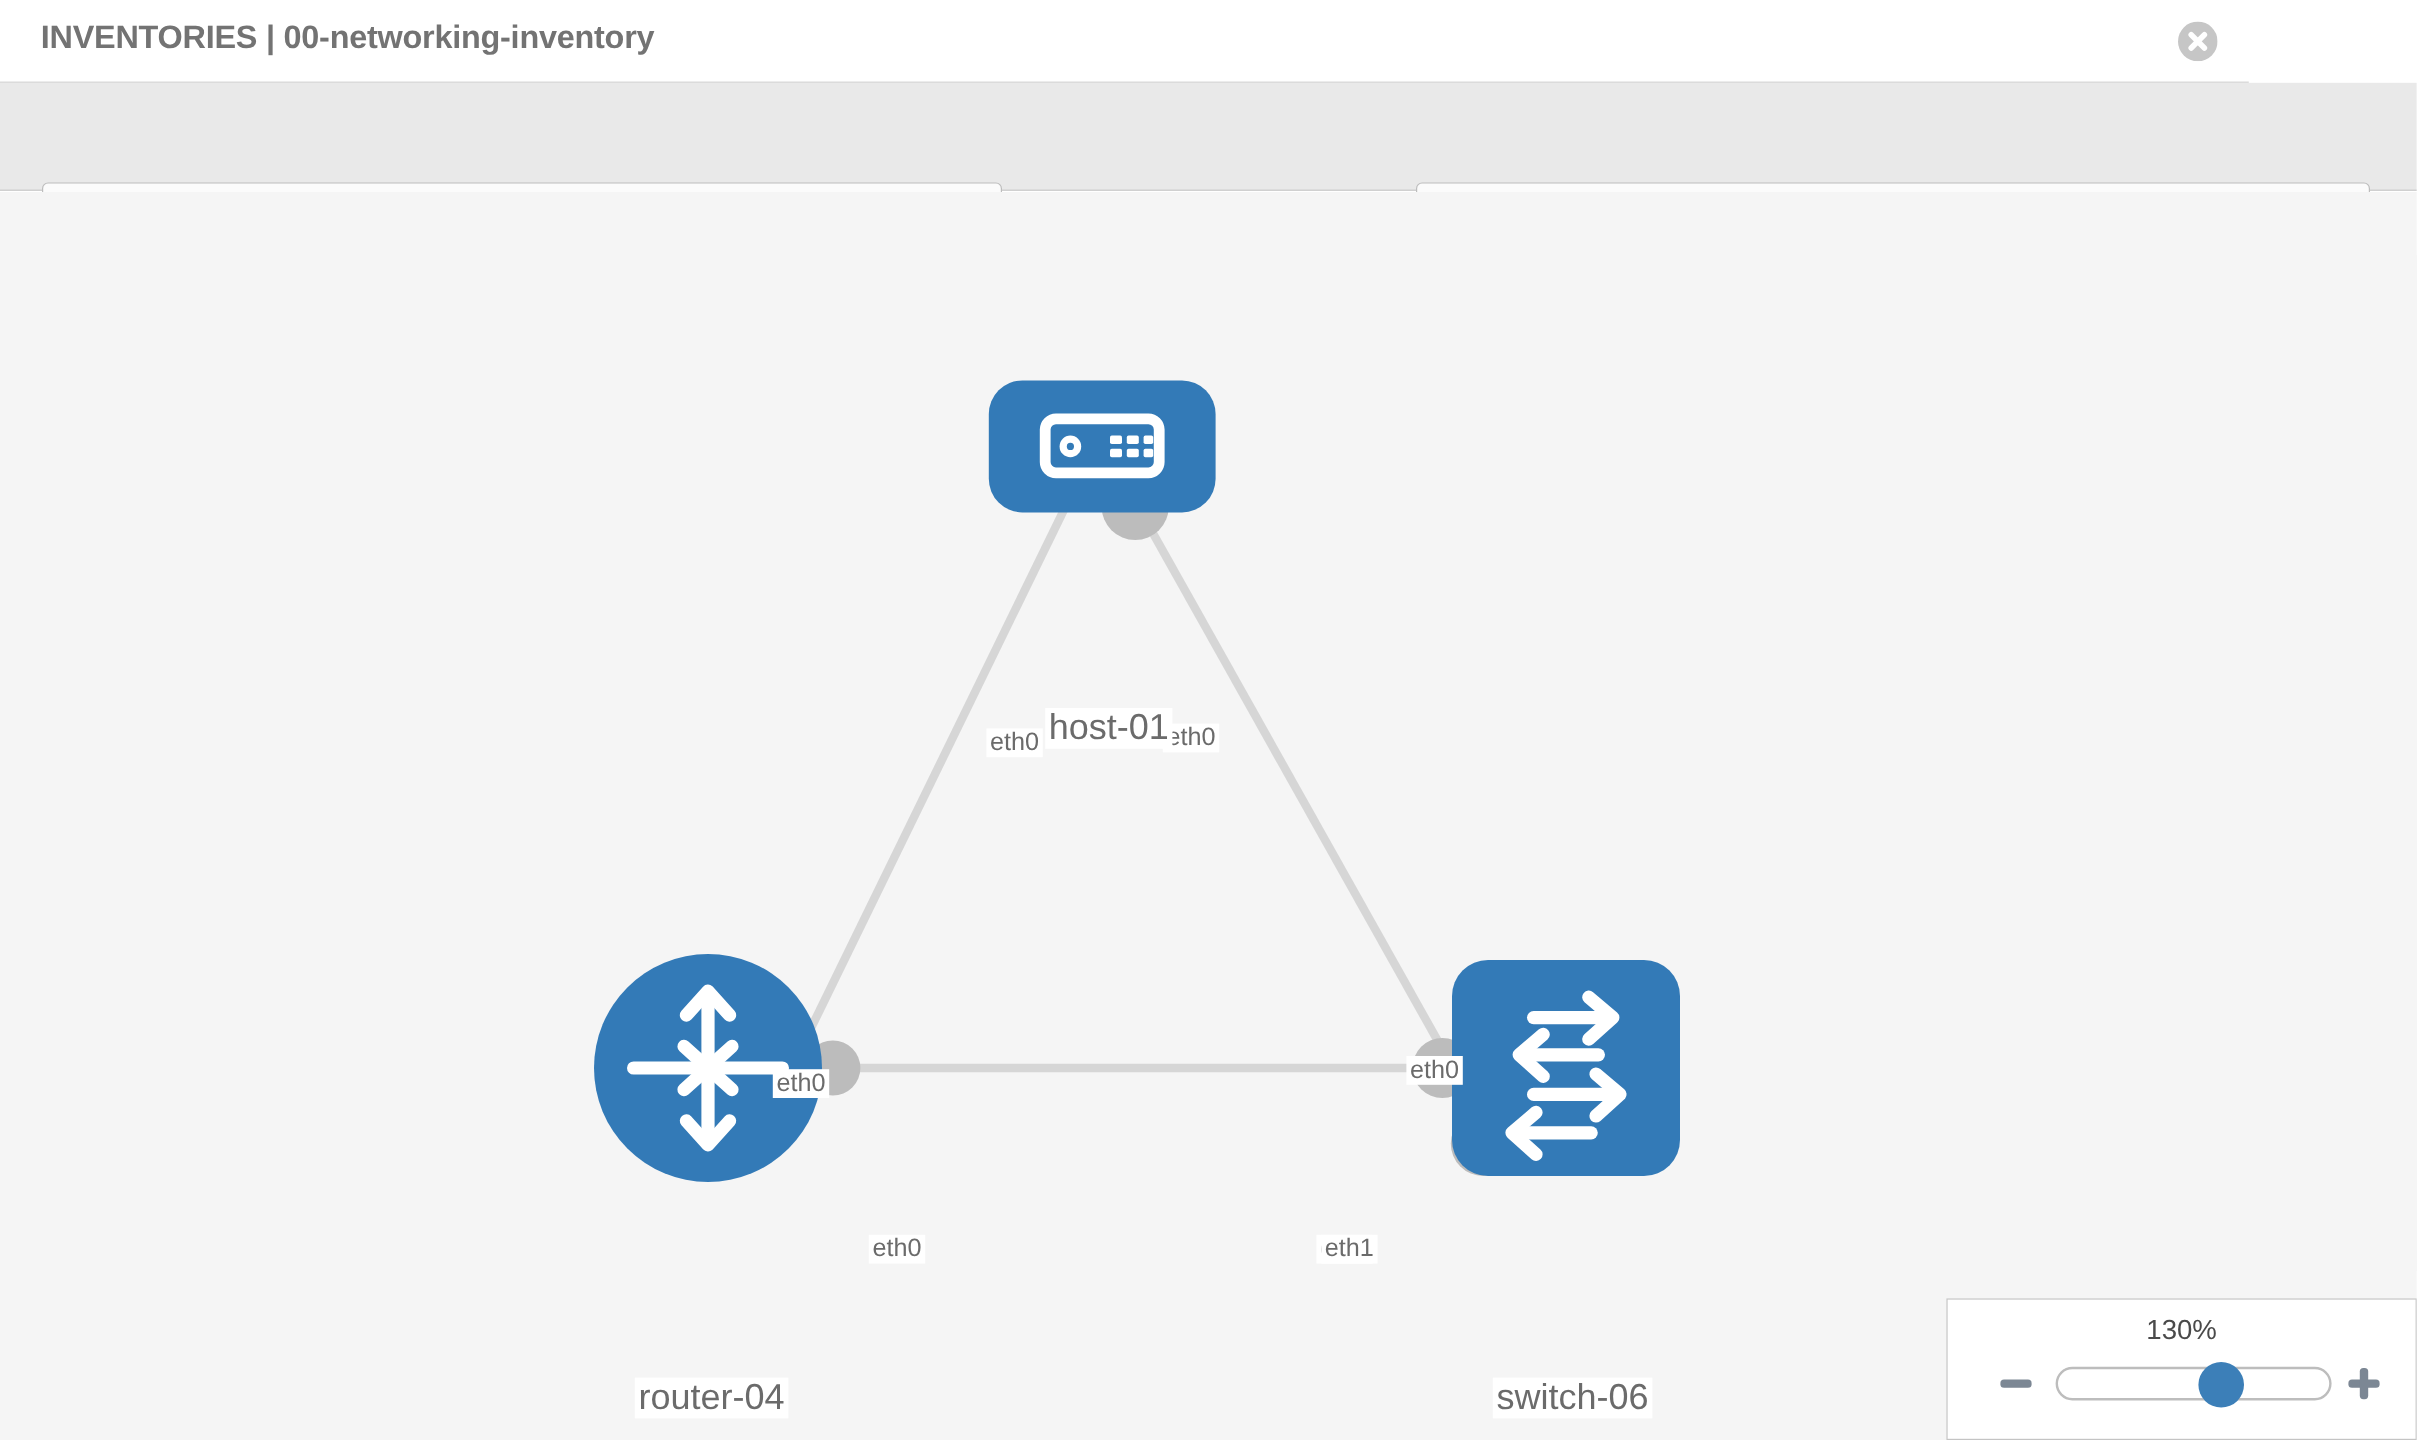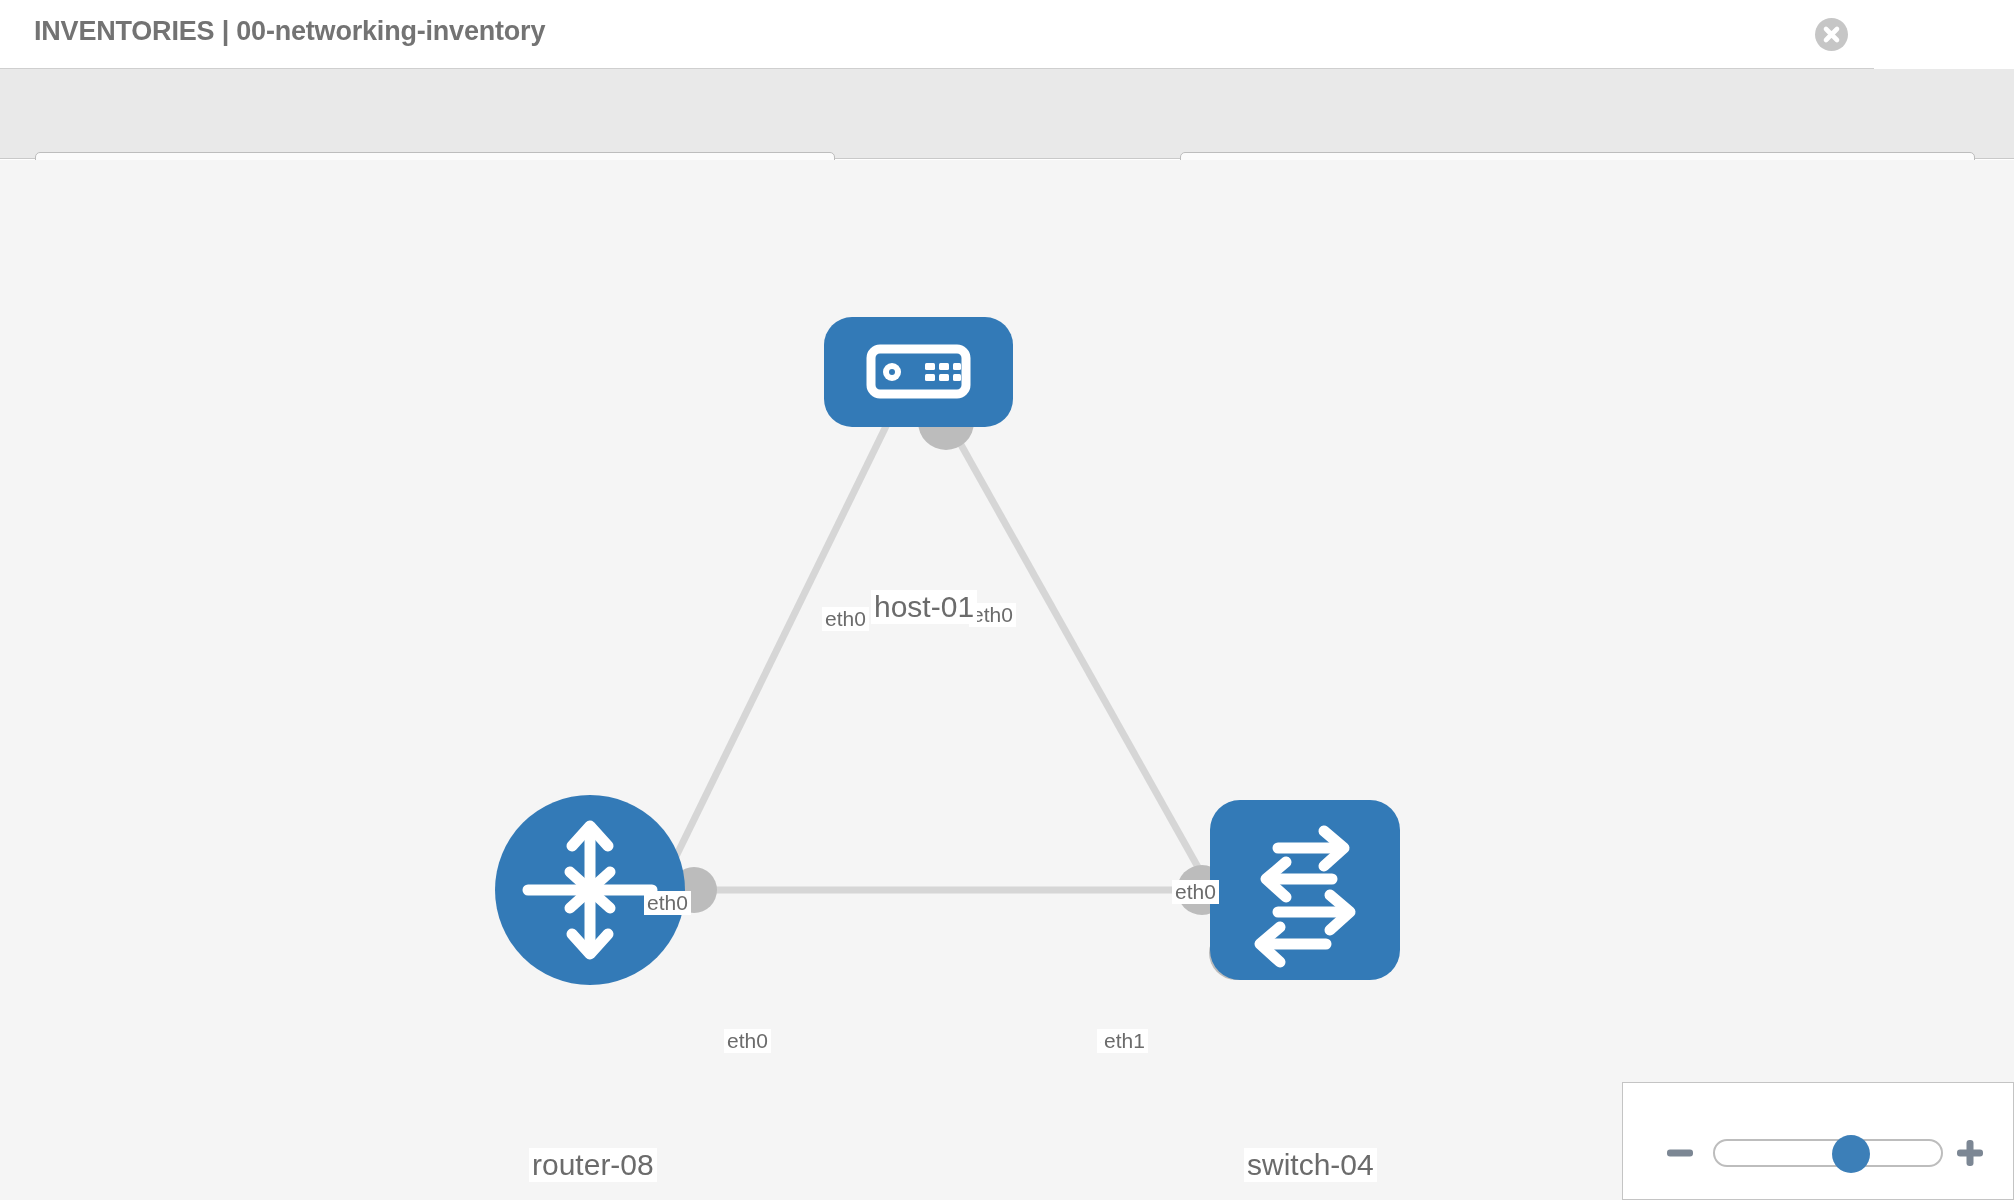--- a/index.html
+++ b/index.html
@@ -263,26 +263,27 @@
 
     <div class="node-label label-iface" style="left:822px; top:447px;">eth0</div>
     <div class="node-label label-iface" style="left:969px; top:443px;">eth0</div>
     <div class="node-label label-iface" style="left:644px; top:731px;">eth0</div>
     <div class="node-label label-iface" style="left:1172px; top:720px;">eth0</div>
     <div class="node-label label-iface" style="left:724px; top:869px;">eth0</div>
     <div class="node-label label-iface" style="left:1097px; top:869px;">eth0</div>
     <div class="node-label label-iface" style="left:1101px; top:869px;">eth1</div>
 
     <div class="node-label label-host" style="left:871px; top:430px;">host-01</div>
-    <div class="node-label label-host" style="left:529px; top:988px;">router-08</div>
-    <div class="node-label label-host" style="left:1244px; top:988px;">switch-04</div>
+    <div class="node-label label-host" style="left:529px; top:988px;">router-04</div>
+    <div class="node-label label-host" style="left:1244px; top:988px;">switch-06</div>
 
   </div>
 
   <div class="zoom-panel">
+    <div class="zoom-value">130%</div>
 
     <div class="zoom-minus">
       <svg width="30" height="30" viewBox="0 0 30 30">
         <rect x="2" y="11.5" width="26" height="7" rx="3" fill="#7c8794"></rect>
       </svg>
     </div>
 
     <div class="zoom-track">
       <div class="zoom-thumb" id="zoom-thumb" style="left: 117px;"></div>
     </div>

